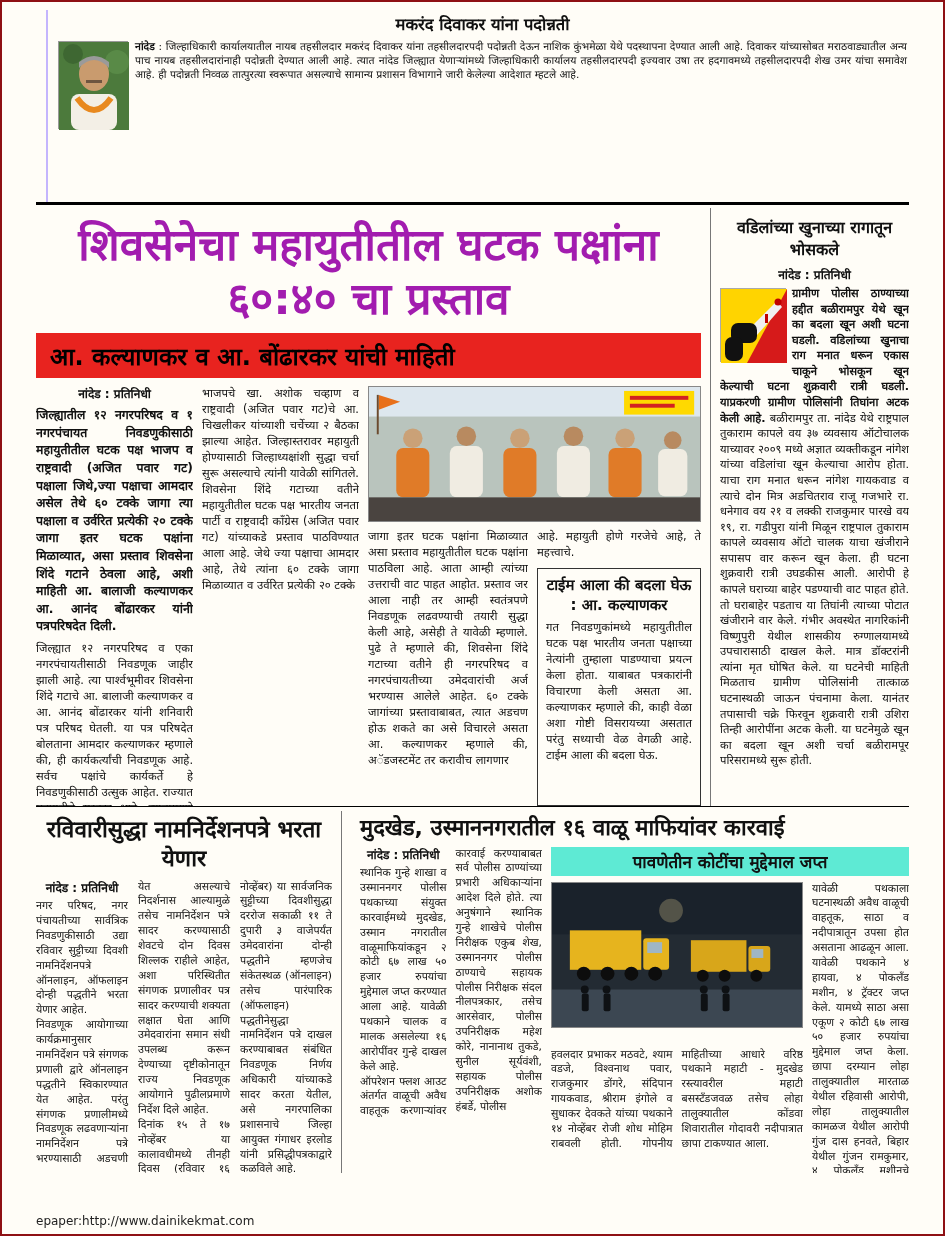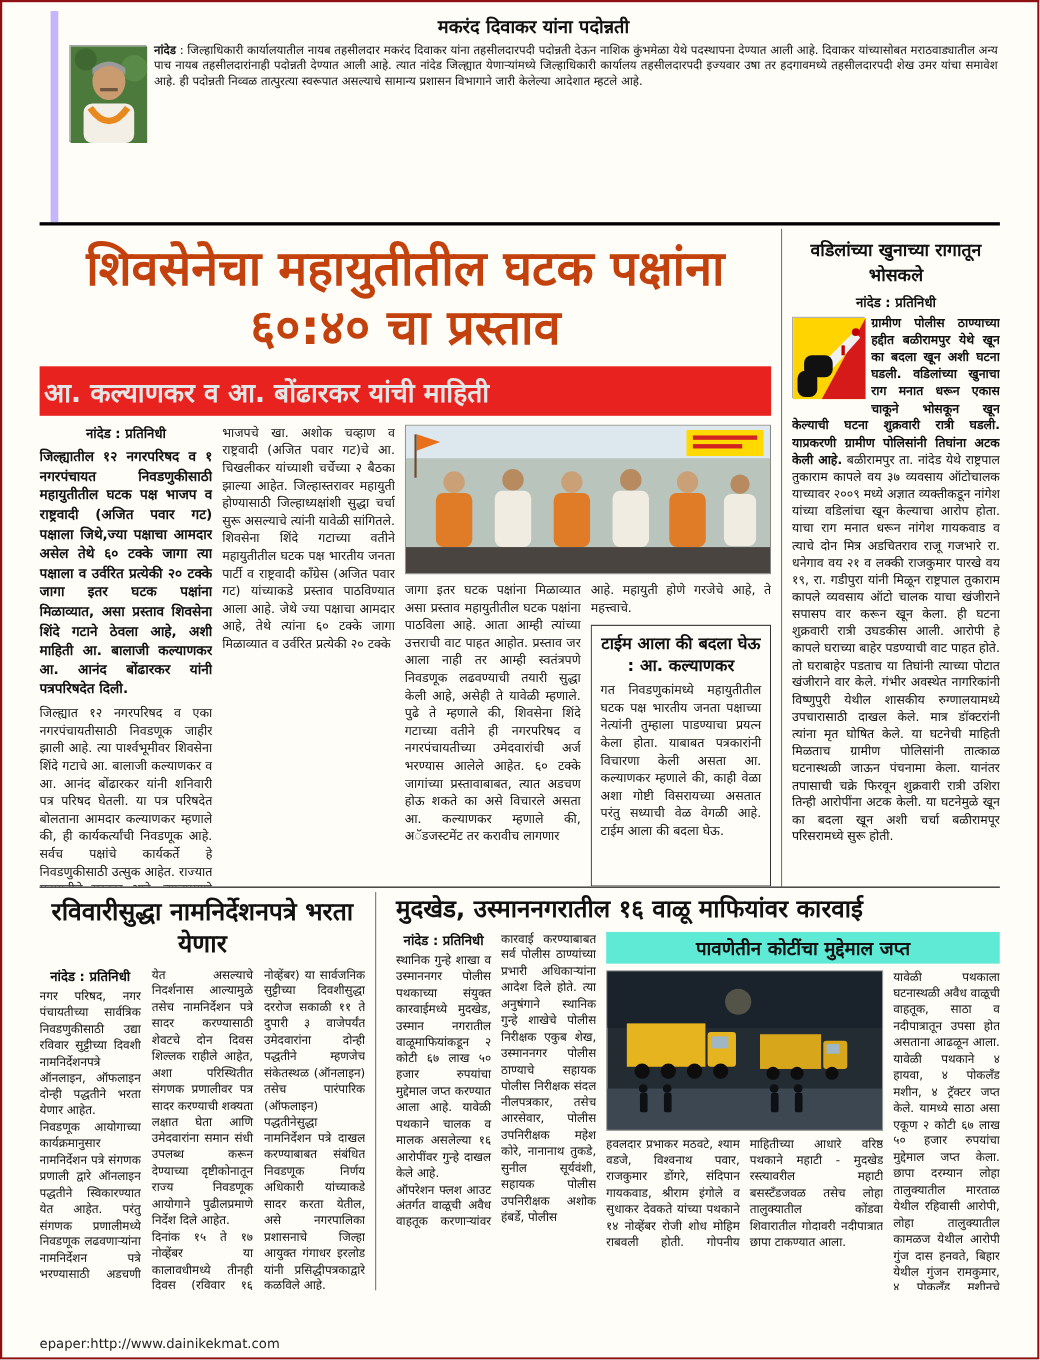--- a/index.html
+++ b/index.html
@@ -14,34 +14,34 @@
   .logo { color:#e11b22; font-size:96px; font-weight:900; line-height:1.0; letter-spacing:3px; margin-top:-4px; }
   .date-row { display:flex; align-items:center; gap:12px; padding-bottom:4px; }
   .online-exclusive { font-weight:bold; font-size:15px; }
   .arrow-icon { width:19px; height:19px; border-radius:50%; background:#f26a1b; color:#fff; display:inline-flex;
                 align-items:center; justify-content:center; font-size:12px; font-weight:bold; }
   .city { font-weight:bold; font-size:14px; }
   .sep-dot { font-size:10px; color:#444; }
   .date-text { font-weight:bold; font-size:14px; }
   .afternoon-badge { background:#e8231f; color:#fff; font-size:13px; font-weight:bold; padding:3px 10px; border-radius:2px; }
 
-  .promo { flex:1; border-left:7px solid #c4b5fd; margin-left:10px; padding:2px 2px 2px 10px; }
+  .promo { flex:1; border-left:2px solid #c4b5fd; margin-left:10px; padding:2px 2px 2px 10px; }
   .promo-title { text-align:center; font-weight:bold; font-size:16.5px; margin-bottom:4px; }
   .promo-body { font-size:10.6px; line-height:1.34; text-align:justify; }
   .promo-photo { float:left; width:70px; height:88px; margin:2px 7px 2px 0; border:1px solid #999; }
   .promo-dateline { font-weight:bold; }
 
   .rule-thick { border-top:3px solid #000; }
   .rule-thin  { border-top:1.5px solid #000; }
 
   
   .main-section { display:flex; height:598px; margin-top:3px; }
   .main-left { width:665px; display:flex; flex-direction:column; }
-  .lead-headline { color:#c2410c; font-weight:800; font-size:44px; line-height:1.22; text-align:center; padding:10px 2px 8px; }
-  .red-band { background:#e8231f; color:#e5e5e5; font-weight:bold; font-size:24px; padding:6px 4px; }
+  .lead-headline { color:#a21caf; font-weight:800; font-size:44px; line-height:1.22; text-align:center; padding:10px 2px 8px; }
+  .red-band { background:#e8231f; color:#000000; font-weight:bold; font-size:24px; padding:6px 14px; }
   .story-body { display:flex; gap:9px; flex:1; margin-top:8px; overflow:hidden; }
   .news-col { font-size:11.4px; line-height:1.4; text-align:justify; overflow:hidden; }
   .colA { width:157px; } .colB { width:157px; }
   .right-block { flex:1; display:flex; flex-direction:column; overflow:hidden; }
   .lead-photo { width:100%; height:136px; border:1px solid #888; }
   .below-photo { display:flex; gap:9px; flex:1; margin-top:7px; overflow:hidden;justify-content:space-between; }
   .colC { width:160px; }
   .colD { flex:1; display:flex; flex-direction:column; overflow:hidden; }
   .dateline { text-align:center; font-weight:bold; font-size:12px; margin-bottom:3px; }
   .lead-bold { font-weight:bold; font-size:12.4px; line-height:1.42; text-align:justify; margin-bottom:6px; }
@@ -65,21 +65,21 @@
 
   .bottom-right { flex:1; border-left:1px solid #777; margin-left:9px; padding-left:18px; display:flex; flex-direction:column; overflow:hidden; }
   .br-headline { font-weight:800; font-size:22px; line-height:1.25; padding:3px 0 5px; }
   .br-row { display:flex; gap:9px; flex:1; overflow:hidden; }
   .br-textcols { width:182px; column-count:2; column-gap:9px; font-size:10.8px; line-height:1.38; text-align:justify; overflow:hidden; }
   .br-media { flex:1; display:flex; flex-direction:column; overflow:hidden; }
   .yellow-banner { background:#5eead4; font-weight:800; font-size:17px; text-align:center; padding:3px 4px; }
   .media-row { display:flex; gap:9px; flex:1; margin-top:6px; overflow:hidden; }
   .media-left { width:252px; display:flex; flex-direction:column; overflow:hidden; }
   .truck-photo { width:100%; height:146px; border:1px solid #888; }
-  .under-cols { column-count:2; column-gap:9px; font-size:10.8px; line-height:1.38; text-align:justify; margin-top:6px; flex:1; overflow:hidden; }
+  .under-cols { column-count:2; column-gap:9px; font-size:10.8px; line-height:1.38; text-align:justify; margin-top:20px; flex:1; overflow:hidden; }
   .side-col { flex:1; font-size:10.8px; line-height:1.38; text-align:justify; overflow:hidden; }
 
   .footer { margin-top:auto; padding:4px 0 2px; font-size:12px; color:#222; }
 </style>
 </head>
 <body>
 
 <div class="page">
 
   <div class="header-row">

